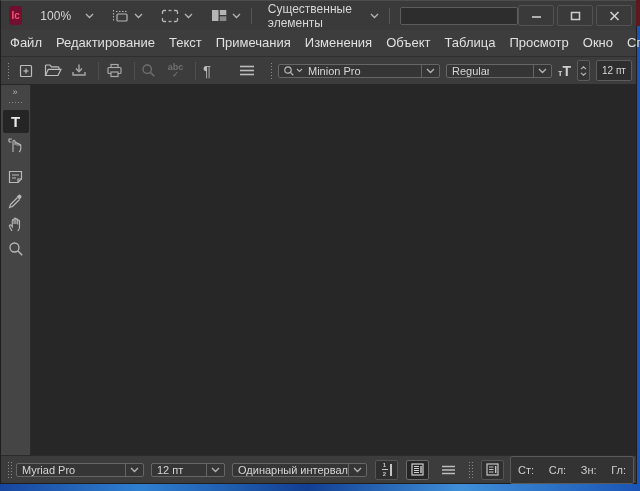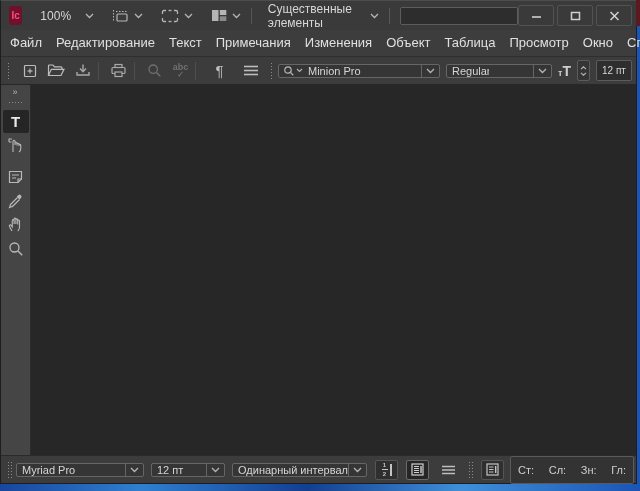--- a/index.html
+++ b/index.html
@@ -35,21 +35,21 @@
   .winbtn { width:36px; height:21px; border:1px solid #525252; border-radius:2px; display:flex; align-items:center; justify-content:center; background:transparent; }
 
   
   .menubar { height:27px; display:flex; align-items:center; background:#3d3d3d; padding-left:2px; border-bottom:1px solid #2e2e2e; flex:0 0 auto; }
   .menu-item { color:#e0e0e0; font-size:13px; padding:0 7px; line-height:26px; cursor:default; }
 
   
   .toolbar { height:28px; display:flex; align-items:center; background:#3c3c3c; border-bottom:1px solid #282828; padding:0 2px; flex:0 0 auto; }
   .grip-v { width:5px; height:18px; margin:0 4px;
     background-image:radial-gradient(#8b8b8b 0.8px, transparent 0.9px); background-size:3px 3px; }
-  .tool-btn { width:26px; height:24px; display:flex; align-items:center; justify-content:flex-end; margin:0 3px; }
+  .tool-btn { width:26px; height:24px; display:flex; align-items:center; justify-content:flex-start; margin:0 3px; }
   .tool-btn.disabled { opacity:.55; }
   .tsep { width:1px; height:18px; background:#4f4f4f; margin:0 4px; }
   .glyph { color:#bdbdbd; font-size:15px; line-height:1; }
   .abc-ico { display:flex; flex-direction:column; align-items:center; color:#9a9a9a; font-size:9px; line-height:1; font-weight:bold; }
   .abc-ico .ck { font-size:8px; margin-top:-1px; }
 
   .fontgroup { margin-left:auto; display:flex; align-items:center; padding-right:2px; gap:6px; }
   .combo { height:14px; background:#353535; border:1px solid #666; border-radius:2px; display:flex; align-items:center; color:#d6d6d6; font-size:11px; }
   .combo .txt { padding:0 5px; flex:1; white-space:nowrap; overflow:hidden; }
   .combo .dd { width:18px; align-self:stretch; border-left:1px solid #666; display:flex; align-items:center; justify-content:center; }

